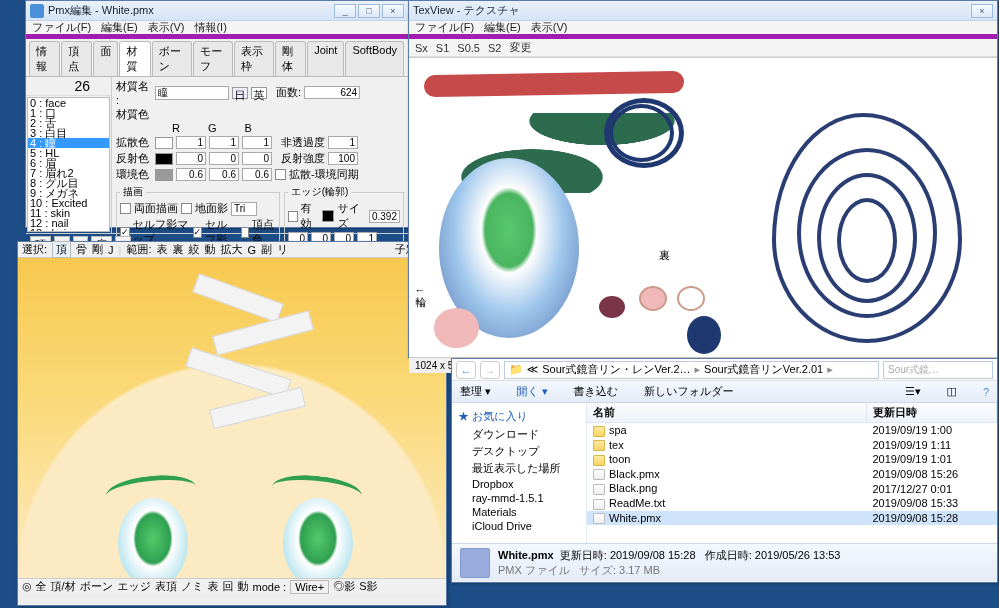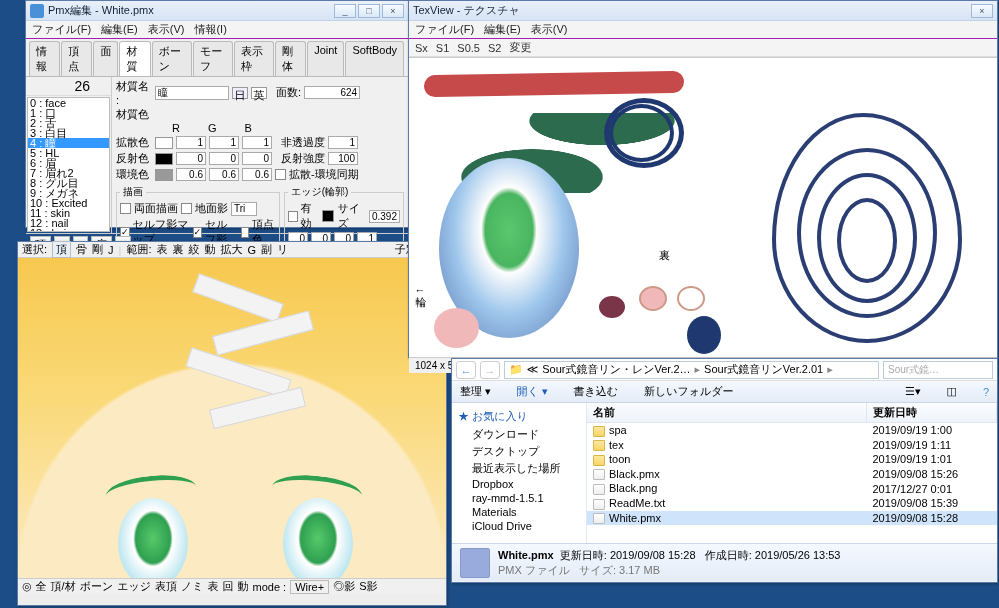--- a/index.html
+++ b/index.html
@@ -3,21 +3,21 @@
 <meta charset="utf-8">
 <style>
 *{box-sizing:border-box;margin:0;padding:0;font-family:"MS UI Gothic","Meiryo UI",sans-serif;font-size:11px;user-select:none}
 body{background:#1d4d87;width:999px;height:608px;position:relative;overflow:hidden}
 .win{position:absolute;background:#f0f0f0;border:1px solid #5a7aa8;box-shadow:1px 1px 3px rgba(0,0,0,.3)}
 .titlebar{height:20px;background:linear-gradient(#eaf0fa,#d6e4f5);display:flex;align-items:center;padding:0 4px;border-bottom:1px solid #c3d3e6}
 .titlebar .ticon{width:14px;height:14px;margin-right:4px;background:#4a90d9;border-radius:2px}
 .titlebar .ttext{flex:1;color:#123}
 .titlebar .btns{display:flex;gap:2px}
 .titlebar .btns span{width:22px;height:14px;border:1px solid #9fb9d8;background:linear-gradient(#f7fbff,#dae8f7);text-align:center;line-height:12px;font-size:9px;color:#456;cursor:pointer}
-.menubar{height:18px;display:flex;align-items:center;gap:10px;padding:0 6px;background:#f4f4f4;border-bottom:1px solid #a21caf}
+.menubar{height:18px;display:flex;align-items:center;gap:10px;padding:0 6px;background:#f4f4f4;border-bottom:5px solid #a21caf}
 .menubar span{color:#222;cursor:pointer}
 .toolbar{height:18px;display:flex;align-items:center;gap:8px;padding:0 6px;background:#f4f4f4;border-bottom:1px solid #ddd;font-size:10px}
 .toolbar span{cursor:pointer;color:#333}
 
 .pmx{left:25px;top:0;width:384px;height:228px}
 .tabs{display:flex;padding:2px 3px 0;background:#f0f0f0;border-bottom:1px solid #bbb;font-size:10px}
 .tab{padding:2px 6px;border:1px solid #bbb;border-bottom:none;margin-right:1px;background:#e8e8e8;border-radius:3px 3px 0 0;cursor:pointer}
 .tab.active{background:#fff}
 .pmx-body{display:flex;height:156px}
 .matl{width:86px;border-right:1px solid #ccc;display:flex;flex-direction:column}
@@ -399,21 +399,21 @@
             <tr>
               <td><span class="ficon file"></span>Black.pmx</td>
               <td>2019/09/08 15:26</td>
             </tr>
             <tr>
               <td><span class="ficon file"></span>Black.png</td>
               <td>2017/12/27 0:01</td>
             </tr>
             <tr>
               <td><span class="ficon file"></span>ReadMe.txt</td>
-              <td>2019/09/08 15:39</td>
+              <td>2019/09/08 15:33</td>
             </tr>
             <tr class="sel">
               <td><span class="ficon file"></span>White.pmx</td>
               <td>2019/09/08 15:28</td>
             </tr>
           </tbody>
       </table>
     </div>
   </div>
   <div class="detail">

